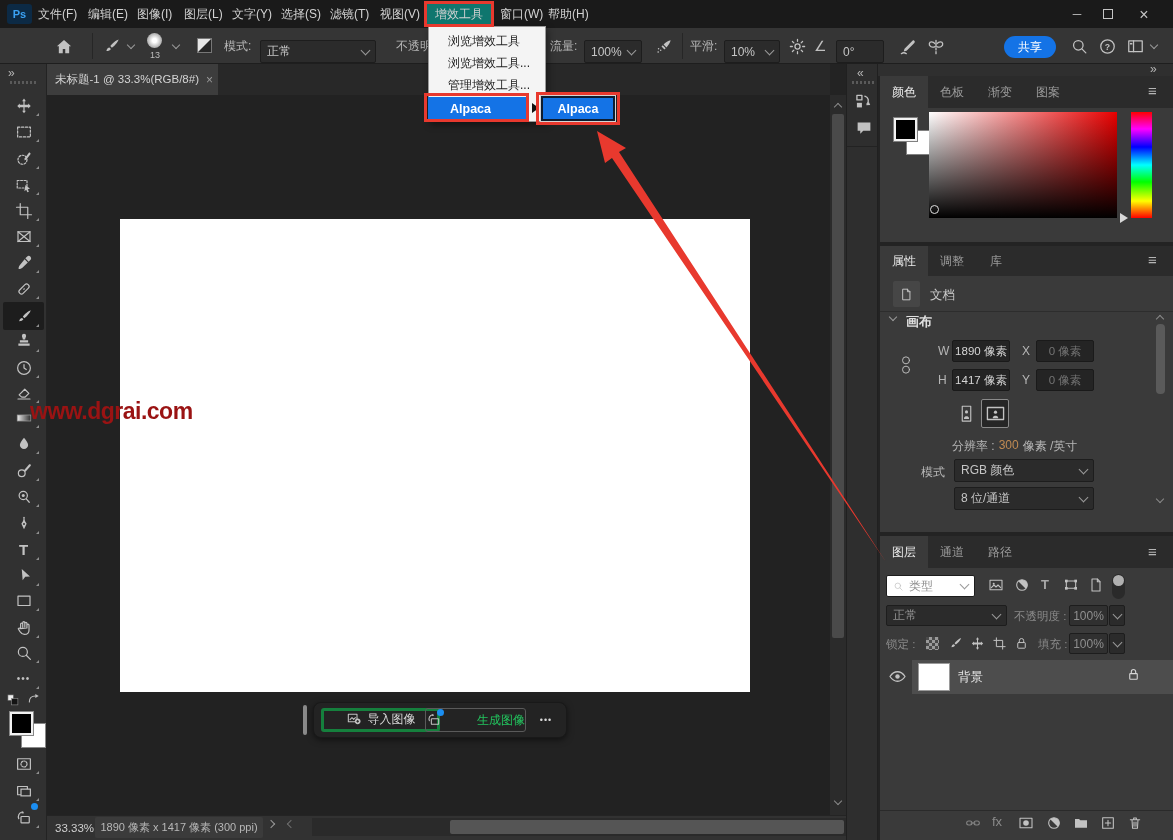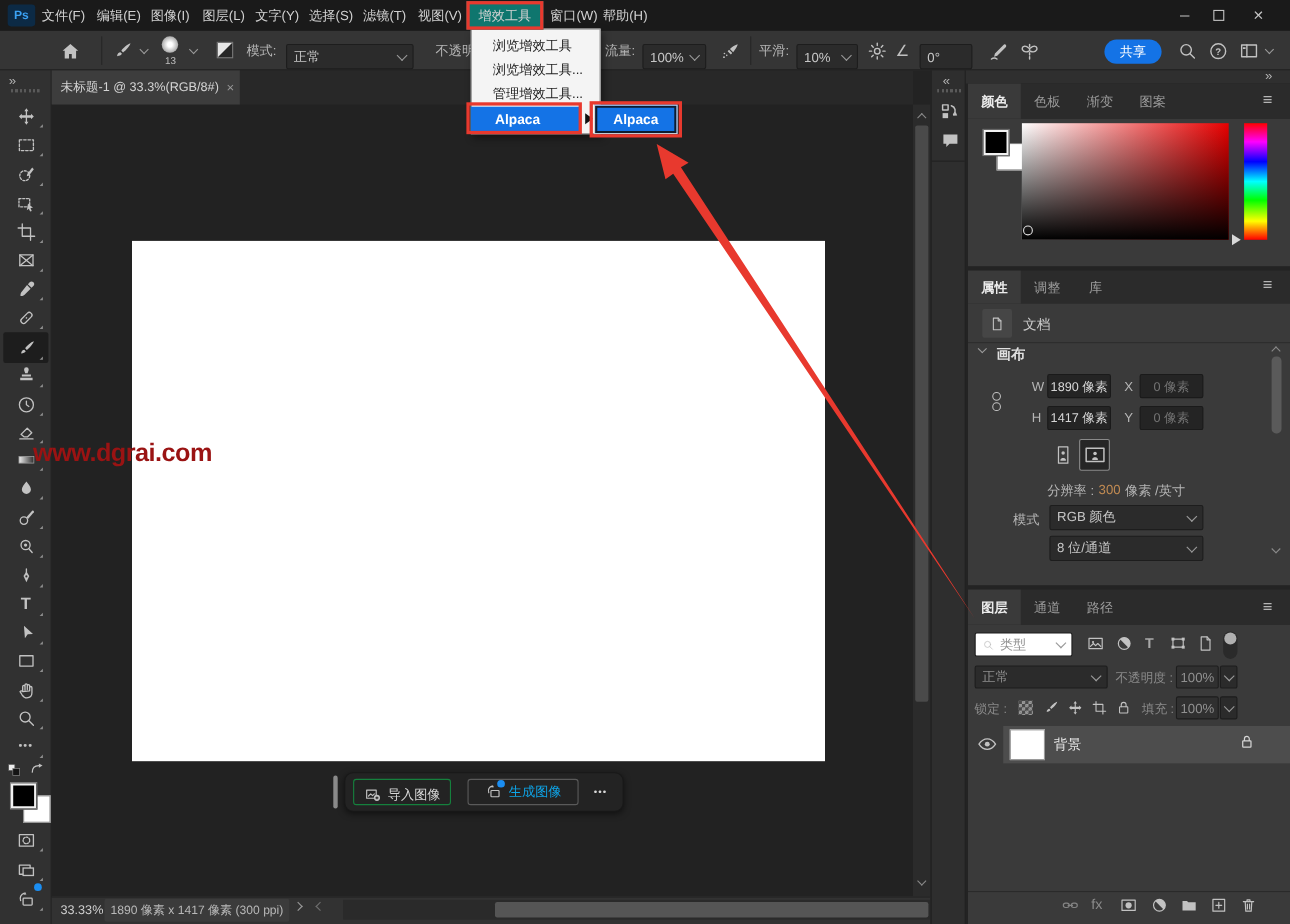--- a/index.html
+++ b/index.html
@@ -13,21 +13,21 @@
   .sel.dim{color:#8f8f8f}
   .chev{width:6px;height:6px;border-right:1.5px solid #9a9a9a;border-bottom:1.5px solid #9a9a9a;
         transform:rotate(45deg);flex:none;margin-top:-3px}
   .chev.l{transform:rotate(135deg)}
   .chev.r{transform:rotate(-45deg)}
   .chev.u{transform:rotate(-135deg);margin-top:2px}
   .field{background:#242424;border:1px solid #1a1a1a;border-radius:2px;display:flex;align-items:center;
          justify-content:center;color:#d6d6d6;font-size:11.5px}
   .field.dis{color:#747474}
   .ptab{display:flex;align-items:center;justify-content:center;color:#9b9b9b;font-size:12px}
-  .ptab.on{color:#ececec;font-weight:bold}
+  .ptab.on{color:#ececec;font-weight:normal}
   .lbl{color:#b6b6b6}
   .dimlbl{color:#8a8a8a;font-size:11.5px}
   .tool{position:absolute;left:5px;width:37px;height:25px;display:flex;align-items:center;justify-content:center}
   .tool::after{content:"";position:absolute;right:3px;bottom:2px;width:0;height:0;
                border-left:3px solid transparent;border-bottom:3px solid #8f8f8f}
   .anno{border:3px solid #e8392e;position:absolute;z-index:60}
   .menuitem{position:absolute;top:0;height:28px;line-height:28px;color:#d2d2d2;font-size:12px}
   .wmenu-item{position:absolute;left:448px;width:90px;height:22px;line-height:22px;color:#1c1c1c;font-size:12px}
   .grip{background:repeating-linear-gradient(90deg,#5a5a5a 0 2px,transparent 2px 4px);height:3px}
   .checker{background-image:linear-gradient(45deg,#9a9a9a 25%,transparent 25%,transparent 75%,#9a9a9a 75%),
@@ -301,30 +301,30 @@
   <div class="a" style="left:120px;top:219px;width:630px;height:473px;background:#ffffff;z-index:1"></div>
   <div class="a" style="left:30px;top:398px;z-index:5;font-size:23px;font-weight:bold;color:#9a1313;letter-spacing:-0.5px">www.dgrai.com</div>
 
   <div class="a" style="left:830px;top:95px;width:16px;height:720px;background:#2b2b2b"></div>
   <span class="a chev u" style="left:835px;top:102px;border-color:#8a8a8a"></span>
   <div class="a" style="left:832px;top:114px;width:12px;height:524px;background:#4a4a4a;border-radius:2px"></div>
   <span class="a chev" style="left:835px;top:801px;border-color:#8a8a8a"></span>
 
   <div class="a" style="left:303px;top:705px;width:4px;height:30px;border-radius:2px;background:#8a8a8a;z-index:6"></div>
   <div class="a" style="left:313px;top:702px;width:254px;height:36px;background:#232323;border:1px solid #191919;border-radius:8px;z-index:6;box-shadow:0 2px 6px rgba(0,0,0,.5)"></div>
-  <div class="a" style="left:321px;top:708px;width:89px;height:24px;border:1px solid #15803d;border-radius:3px;display:flex;align-items:flex-end;justify-content:center;gap:6px;z-index:7;color:#d8d8d8">
+  <div class="a" style="left:321px;top:708px;width:119px;height:24px;border:3px solid #15803d;border-radius:3px;display:flex;align-items:flex-start;justify-content:center;gap:6px;z-index:7;color:#d8d8d8">
     <svg width="16" height="16" viewBox="0 0 24 24">
         <rect class="icon" x="3.5" y="5" width="13" height="11"></rect>
         <path class="icon" d="M6 13l3-3 2.5 2.5L14 10"></path>
         <circle cx="17.5" cy="15.5" r="4.2" fill="#c2c2c2"></circle>
         <path d="M17.5 13.5v4M15.5 15.5h4" stroke="#232323" stroke-width="1.4"></path>
       </svg>
     <span>导入图像</span>
   </div>
-  <div class="a" style="left:425px;top:708px;width:101px;height:24px;border:1px solid #5a5a5a;border-radius:3px;display:flex;align-items:center;justify-content:center;gap:6px;z-index:7;color:#0ea5e9">
+  <div class="a" style="left:425px;top:708px;width:101px;height:24px;border:1px solid #5a5a5a;border-radius:3px;display:flex;align-items:center;justify-content:space-between;gap:6px;z-index:7;color:#22c55e">
     <span style="position:relative;display:inline-flex">
         <svg width="16" height="16" viewBox="0 0 24 24">
           <path class="icon" d="M5 13c-1.5-4 .5-8 4.5-9"></path>
           <path class="ficon" d="M10.5 2.5 12 5.5 8.5 6z"></path>
           <rect class="icon" x="8" y="10" width="11" height="8.5" rx="1"></rect>
         </svg>
         <span class="a" style="right:-2px;top:-3px;width:7px;height:7px;border-radius:50%;background:#1b8ef2"></span>
       </span>
     <span>生成图像</span>
   </div>

